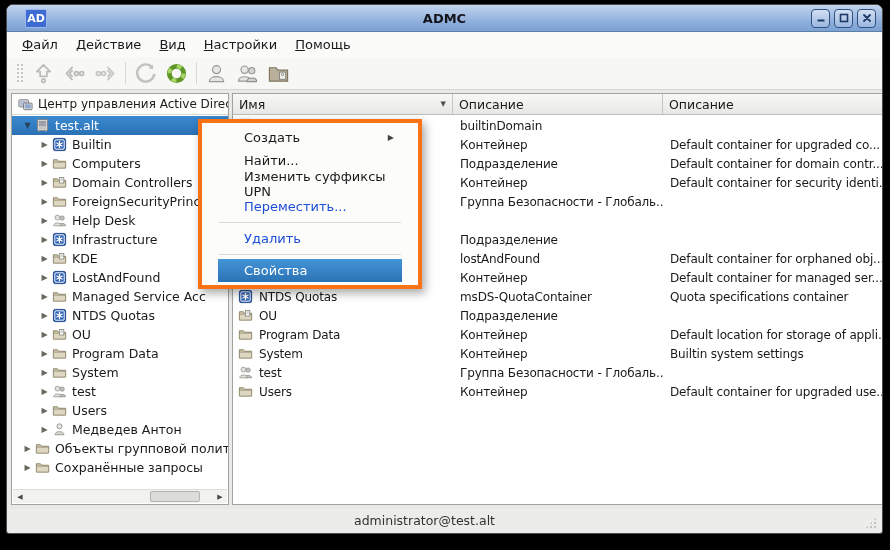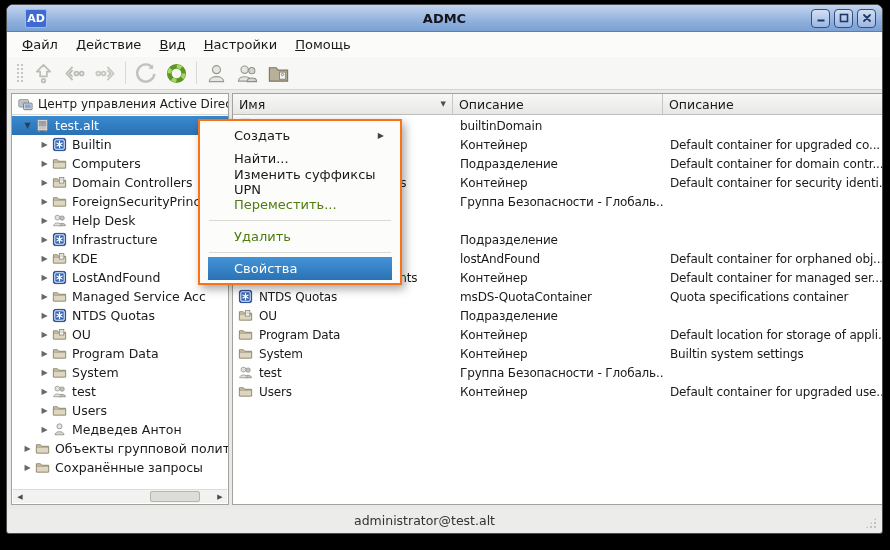--- a/index.html
+++ b/index.html
@@ -58,25 +58,25 @@
   .th.c1{width:220px;}.th.c2{width:210px;}.th.c3{flex:1;border-right:none;}
   .sort-arrow{position:absolute;right:6px;font-size:7px;color:#4c4c48;}
   .tbody{position:absolute;top:22px;left:0;right:0;bottom:0;overflow:hidden;}
   .trow{height:19px;display:flex;align-items:center;font-size:12px;letter-spacing:-0.15px;}
   .tcell{white-space:nowrap;overflow:hidden;}
   .tcell.c1{width:220px;display:flex;align-items:center;padding-left:4px;}
   .tcell.c1 .ticon{margin-right:6px;}
   .tcell.c2{width:210px;padding-left:7px;}
   .tcell.c3{flex:1;padding-left:7px;}
   
-  .context-menu{position:absolute;left:190px;top:29px;width:204px;background:#fcfcfb;
-                border:2px solid #f97316;box-shadow:3px 4px 9px rgba(0,0,0,0.35);padding:3px 8px;z-index:10;}
+  .context-menu{position:absolute;left:190px;top:29px;width:224px;background:#fcfcfb;
+                border:4px solid #f97316;box-shadow:3px 4px 9px rgba(0,0,0,0.35);padding:3px 16px;z-index:10;}
   .cm-item{height:23px;display:flex;align-items:center;padding:0 8px 0 26px;font-size:13px;position:relative;}
   .cm-item .cm-sub{margin-left:auto;font-size:8px;color:#44443f;}
-  .cm-item.disabled{color:#4d7c0f;}
+  .cm-item.disabled{color:#1d4ed8;}
   .cm-item.highlighted{background:linear-gradient(#4494d8,#2a72b4);color:#fff;}
   .cm-item.sep{height:1px;padding:0;margin:4px 1px;background:#d9d9d5;}
   
   .statusbar{position:absolute;left:1px;right:1px;bottom:1px;height:23px;background:#ececea;
              display:flex;align-items:center;justify-content:center;font-size:12.5px;color:#333330;}
   .status-user{margin-right:40px;}
   .resize-grip{position:absolute;right:4px;bottom:3px;width:12px;height:12px;
                background-image:radial-gradient(#c2c2be 1px,transparent 1.1px);background-size:4px 4px;
                clip-path:polygon(100% 0,100% 100%,0 100%);}
 </style>

